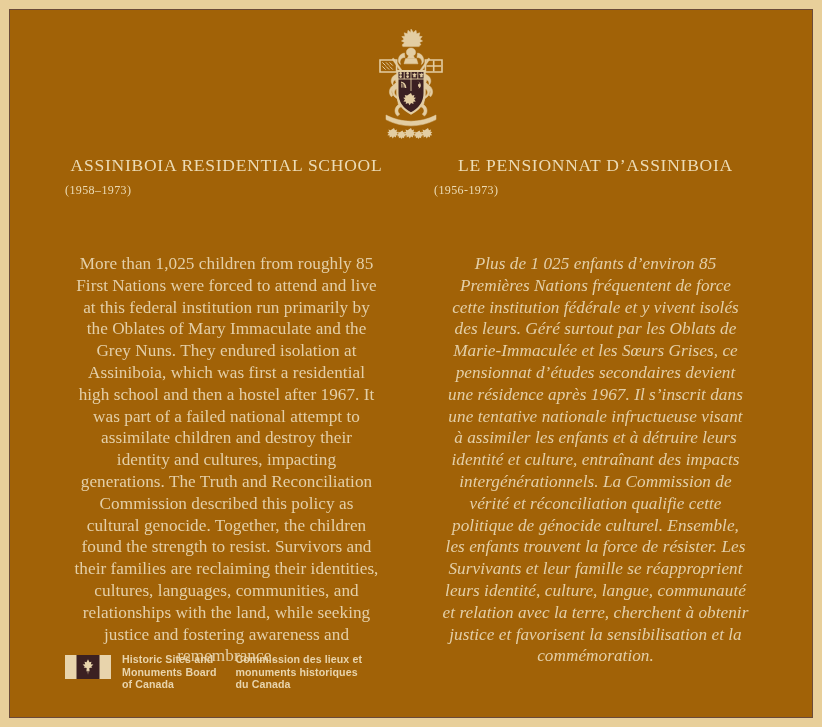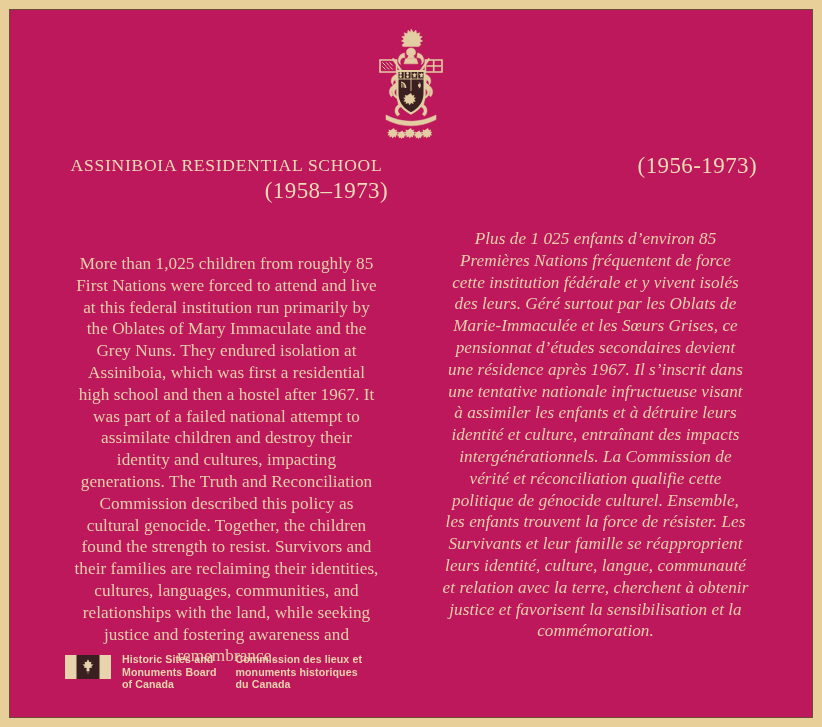--- a/index.html
+++ b/index.html
@@ -21,21 +21,21 @@
     width: 822px;
     height: 727px;
     background: #e8cf9a;
     padding: 9px;
   }
   .plaque-inner {
     position: relative;
     box-sizing: border-box;
     width: 100%;
     height: 100%;
-    background: #be185d;
+    background: #a16207;
     border: 1px solid #6b4a38;
     overflow: hidden;
     padding-left: 40px;
   }
 
   
   .crest-wrap {
     position: absolute;
     left: 0;
     top: 17px;
@@ -67,23 +67,23 @@
     color: #ecdcb6;
     font-size: 17.5px;
     letter-spacing: 0.75px;
     line-height: 25px;
     font-weight: normal;
     font-variant: normal;
     white-space: nowrap;
   }
   .plaque-dates {
     display: block;
-    text-align: right;
+    text-align: left;
     color: #ecdcb6;
-    font-size: 23px;
+    font-size: 12px;
     letter-spacing: 0.4px;
     line-height: 25px;
   }
 
   .plaque-body {
     margin: 8px;
     padding-top: 42px;
     color: #e3cfa8;
     font-size: 17.2px;
     line-height: 21.8px;
@@ -204,20 +204,21 @@
 
     <div class="columns">
 
       <div class="col en">
         <h1 class="plaque-title">ASSINIBOIA RESIDENTIAL SCHOOL</h1>
         <span class="plaque-dates">(1958–1973)</span>
         <p class="plaque-body">More than 1,025 children from roughly 85 First Nations were forced to attend and live at this federal institution run primarily by the Oblates of Mary Immaculate and the Grey Nuns. They endured isolation at Assiniboia, which was first a residential high school and then a hostel after 1967. It was part of a failed national attempt to assimilate children and destroy their identity and cultures, impacting generations. The Truth and Reconciliation Commission described this policy as cultural genocide. Together, the children found the strength to resist. Survivors and their families are reclaiming their identities, cultures, languages, communities, and relationships with the land, while seeking justice and fostering awareness and remembrance.</p>
       </div>
 
       <div class="col fr">
+        <h1 class="plaque-title">LE PENSIONNAT D’ASSINIBOIA</h1>
         <span class="plaque-dates">(1956-1973)</span>
         <p class="plaque-body">Plus de 1 025 enfants d’environ 85 Premières Nations fréquentent de force cette institution fédérale et y vivent isolés des leurs. Géré surtout par les Oblats de Marie-Immaculée et les Sœurs Grises, ce pensionnat d’études secondaires devient une résidence après 1967. Il s’inscrit dans une tentative nationale infructueuse visant à assimiler les enfants et à détruire leurs identité et culture, entraînant des impacts intergénérationnels. La Commission de vérité et réconciliation qualifie cette politique de génocide culturel. Ensemble, les enfants trouvent la force de résister. Les Survivants et leur famille se réapproprient leurs identité, culture, langue, communauté et relation avec la terre, cherchent à obtenir justice et favorisent la sensibilisation et la commémoration.</p>
       </div>
 
     </div>
 
     <div class="footer">
 
       <div class="hsmbc">
         <span class="hsmbc-flag">

